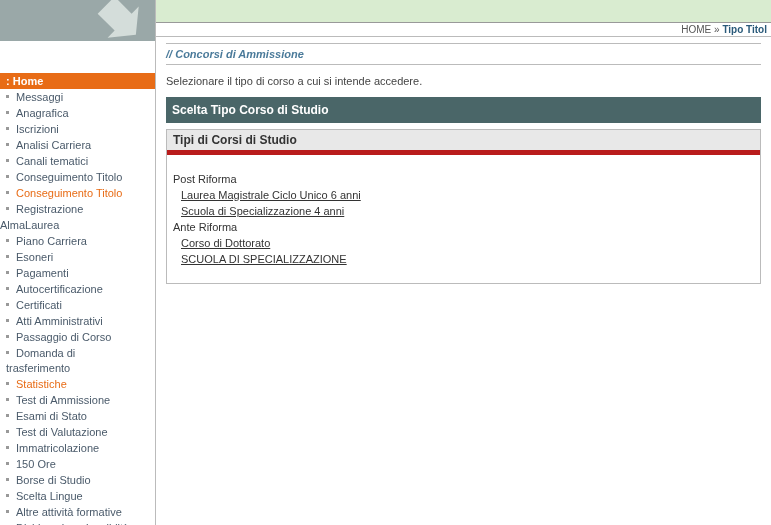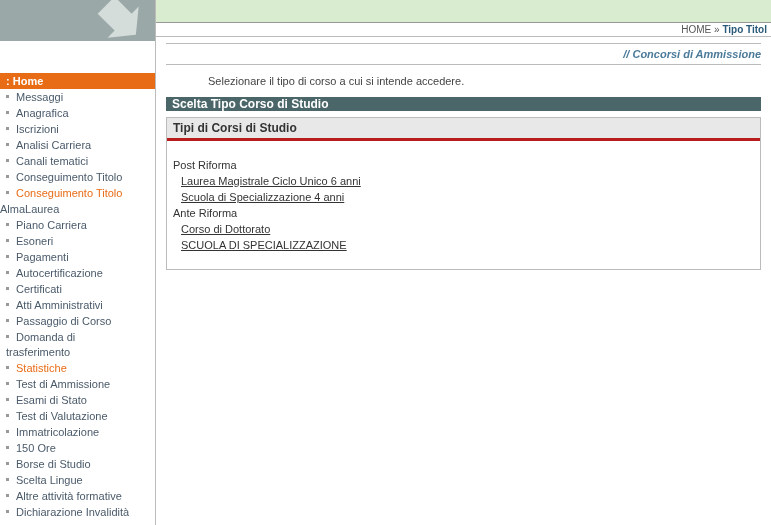--- a/index.html
+++ b/index.html
@@ -14,27 +14,27 @@
   .sidebar ul li a { color: #4a5a6a; text-decoration: none; display: block; padding: 1px 0 1px 10px; position: relative; line-height: 14px; }
   .sidebar ul li a::before { content: ""; position: absolute; left: 0; top: 6px; width: 3px; height: 3px; background: #999; }
   .sidebar ul li.nolink { color: #4a5a6a; padding: 1px 0 1px 0; line-height: 14px; }
   .sidebar ul li a.active { color: #e86c16; }
   .right-col { flex: 1; display: flex; flex-direction: column; border-left: 1px solid #bbb; }
   .top-green { background: #d9ecd0; height: 23px; border-bottom: 1px solid #999; }
   .breadcrumb-bar { background: #fff; text-align: right; padding: 1px 4px; font-size: 10px; color: #555; border-bottom: 1px solid #bbb; }
   .breadcrumb-bar a { color: #555; text-decoration: none; }
   .breadcrumb-bar .current { font-weight: bold; color: #2a5a7a; margin-top: 16px; }
   .main { padding: 6px 10px; }
-  .page-title-bar { border-top: 1px solid #bbb; border-bottom: 1px solid #bbb; padding: 4px 0; margin-bottom: 10px; text-align: right; }
+  .page-title-bar { border-top: 1px solid #bbb; border-bottom: 1px solid #bbb; padding: 4px 0; margin-bottom: 10px; }
   .page-title-bar span.slashes { color: #4a7a9a; font-weight: bold; font-style: italic; }
   .page-title-bar span.title { color: #4a7a9a; font-weight: bold; font-style: italic; }
-  .intro { color: #444; margin-bottom: 10px; margin-left: 42px; }
-  .section-header { background: #4a6668; color: #fff; font-weight: bold; padding: 0 6px; font-size: 12px; }
+  .intro { color: #444; margin-bottom: 10px; }
+  .section-header { background: #4a6668; color: #fff; font-weight: bold; padding: 6px 6px; font-size: 12px; }
   .table-box { border: 1px solid #bbb; margin-top: 6px; }
-  .table-head { background: #e8e8e8; font-weight: bold; padding: 3px 6px; border-bottom: 3px solid #b91c1c; font-size: 12px; }
+  .table-head { background: #e8e8e8; font-weight: bold; padding: 3px 6px; border-bottom: 5px solid #b91c1c; font-size: 12px; }
   .table-body { padding: 16px 6px; color: #333; }
   .table-body .group { padding: 2px 0; }
   .table-body .link { padding: 2px 0 2px 8px; }
   .table-body .link a { color: #333; text-decoration: underline; }
 </style>
 </head>
 <body>
 
 <div class="container">
   <div class="left-col">
@@ -59,20 +59,23 @@
             <a href="#">Analisi Carriera</a>
           </li>
           <li>
             <a href="#">Canali tematici</a>
           </li>
           <li>
             <a href="#">Conseguimento Titolo</a>
           </li>
           <li>
             <a href="#" class="active">Conseguimento Titolo</a>
+          </li>
+          <li>
+            <a href="#">Registrazione</a>
           </li>
         </ul>
         <ul>
           <li class="nolink">AlmaLaurea</li>
         </ul>
         <ul>
           <li>
             <a href="#">Piano Carriera</a>
           </li>
           <li>

